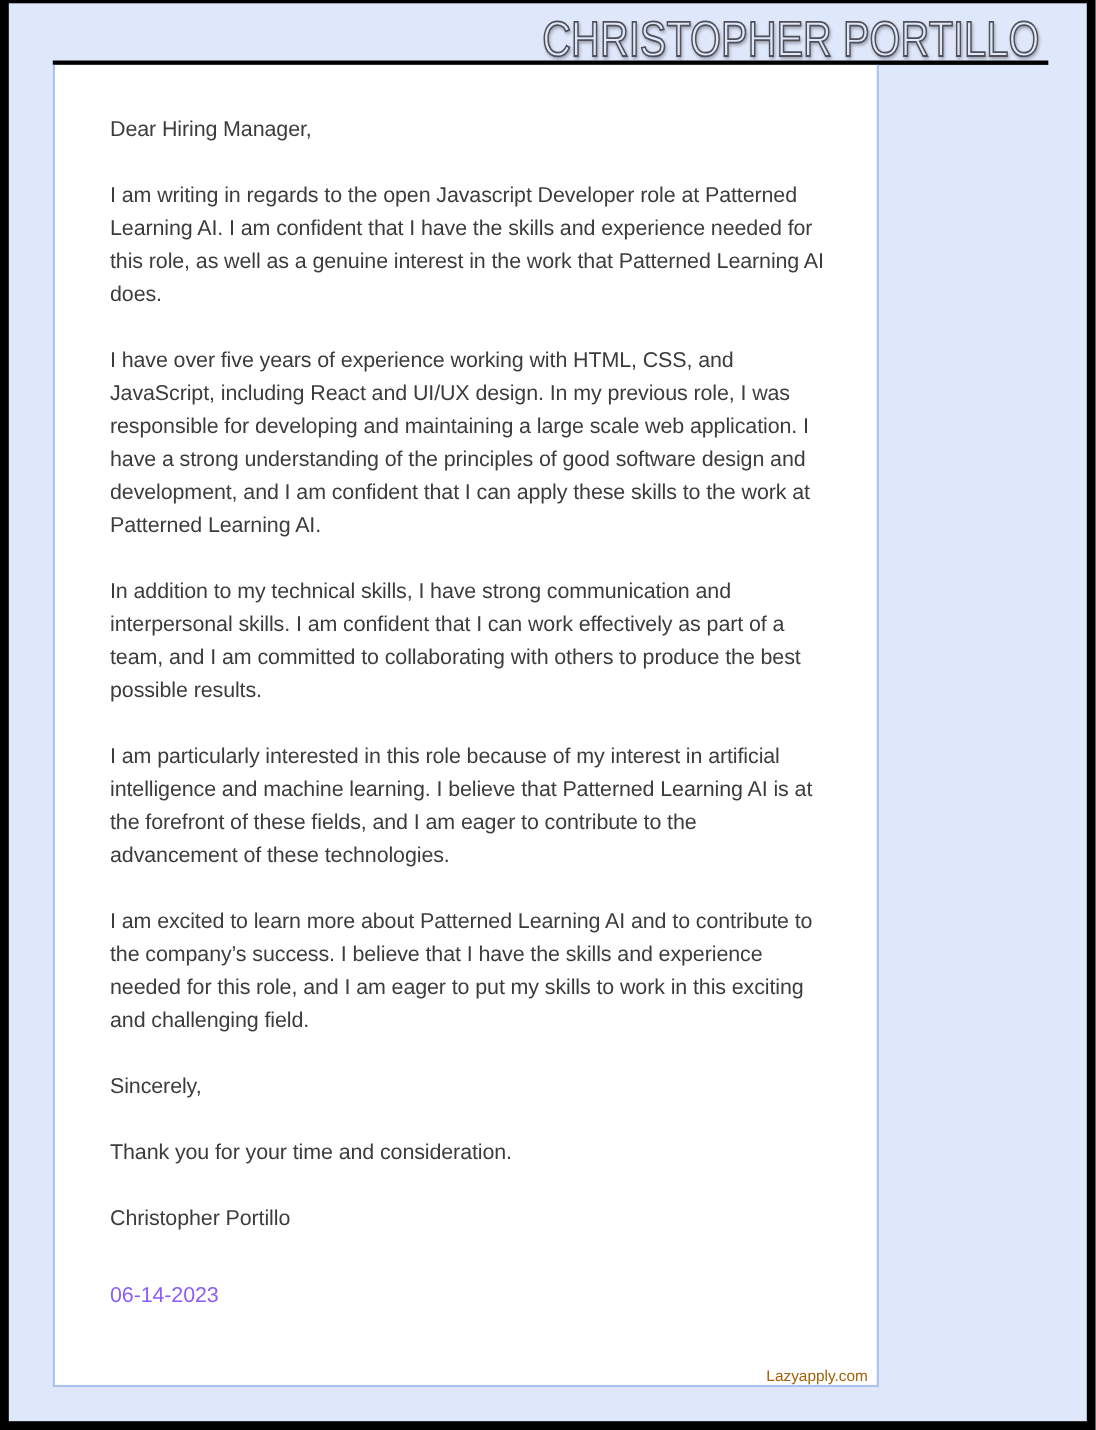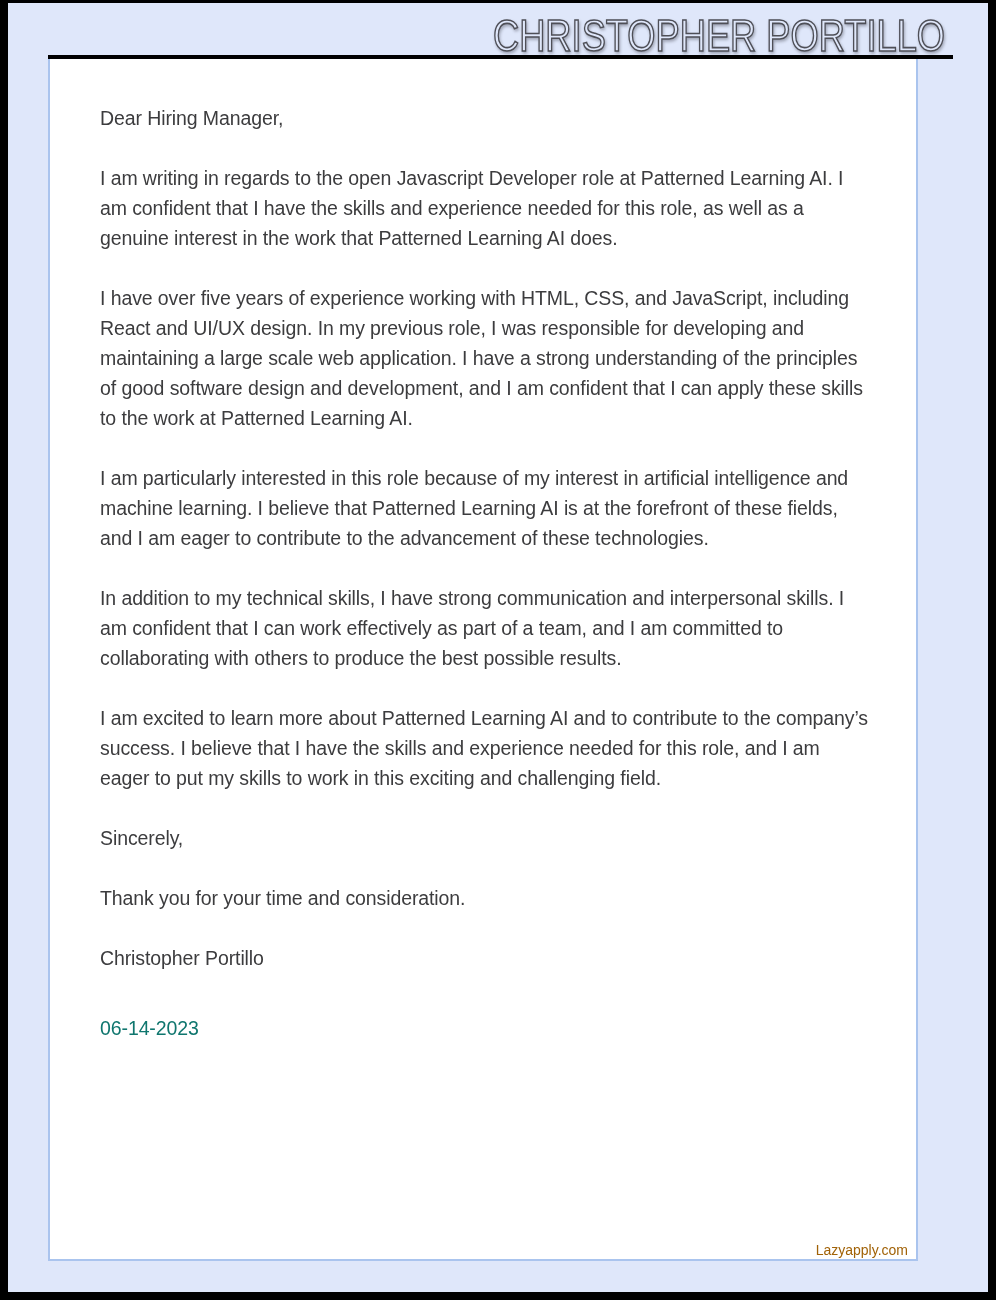--- a/index.html
+++ b/index.html
@@ -33,37 +33,37 @@
   .header-rule {
     position: absolute;
     left: 40px; top: 52px;
     width: 905px; height: 4px;
     background: #000000;
   }
   
   .page {
     position: absolute;
     left: 40px; top: 56px;
-    width: 870px; height: 1202px;
+    width: 751px; height: 1202px;
     box-sizing: border-box;
     background: #ffffff;
     border: 2px solid #aac4ee;
     border-top: none;
   }
   .content {
     padding: 44px 48px 0 50px;
     color: #3c3c3e;
     font-size: 19.5px;
     line-height: 30px;
     letter-spacing: -0.1px;
   }
   .content p { margin: 0 0 30px 0; }
   .content p.date {
     margin-top: 40px;
-    color: #0f766e;
+    color: #8b5cf6;
   }
   .watermark {
     position: absolute;
     right: 8px; bottom: 1px;
     font-size: 14px;
     color: #a16207;
   }
 </style>
 </head>
 <body>
@@ -74,22 +74,22 @@
     <text x="460" y="43" text-anchor="end" textLength="452" lengthAdjust="spacingAndGlyphs">CHRISTOPHER PORTILLO</text>
   </svg>
 
   <div class="header-rule"></div>
 
   <div class="page">
     <div class="content">
       <p>Dear Hiring Manager,</p>
       <p>I am writing in regards to the open Javascript Developer role at Patterned Learning AI. I am confident that I have the skills and experience needed for this role, as well as a genuine interest in the work that Patterned Learning AI does.</p>
       <p>I have over five years of experience working with HTML, CSS, and JavaScript, including React and UI/UX design. In my previous role, I was responsible for developing and maintaining a large scale web application. I have a strong understanding of the principles of good software design and development, and I am confident that I can apply these skills to the work at Patterned Learning AI.</p>
+      <p>In addition to my technical skills, I have strong communication and interpersonal skills. I am confident that I can work effectively as part of a team, and I am committed to collaborating with others to produce the best possible results.</p>
       <p>I am particularly interested in this role because of my interest in artificial intelligence and machine learning. I believe that Patterned Learning AI is at the forefront of these fields, and I am eager to contribute to the advancement of these technologies.</p>
-      <p>In addition to my technical skills, I have strong communication and interpersonal skills. I am confident that I can work effectively as part of a team, and I am committed to collaborating with others to produce the best possible results.</p>
       <p>I am excited to learn more about Patterned Learning AI and to contribute to the company’s success. I believe that I have the skills and experience needed for this role, and I am eager to put my skills to work in this exciting and challenging field.</p>
       <p>Sincerely,</p>
       <p>Thank you for your time and consideration.</p>
       <p>Christopher Portillo</p>
       <p class="date">06-14-2023</p>
     </div>
     <div class="watermark">Lazyapply.com</div>
   </div>
 
 </div>

